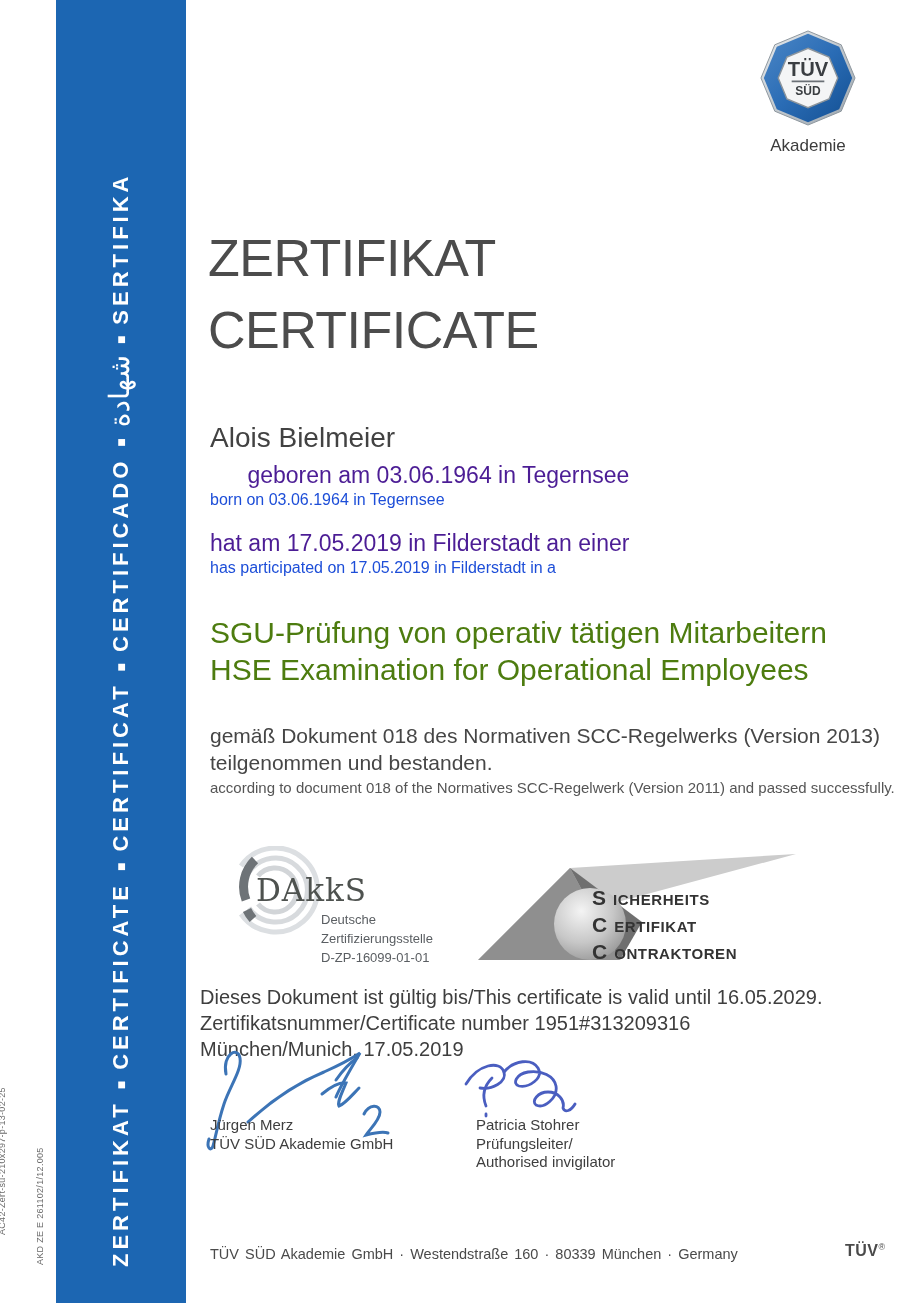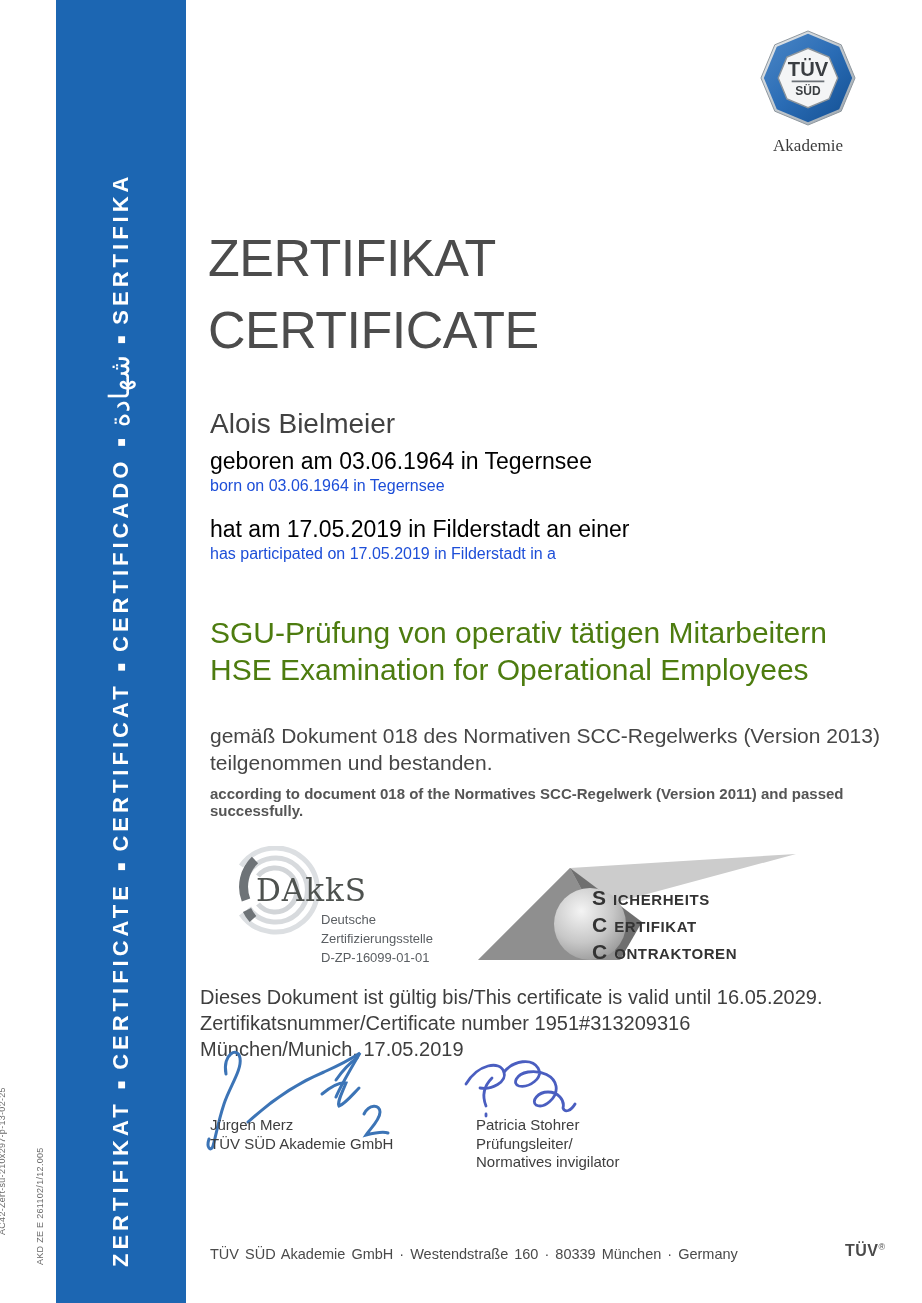--- a/index.html
+++ b/index.html
@@ -25,40 +25,40 @@
   .edge-note {
     position:absolute; white-space:nowrap; font-size:9px; color:#6b6b6b;
     transform-origin:0 100%; transform:rotate(-90deg); letter-spacing:0.3px;
   }
   .edge-note.outer { left:7px;  bottom:68px; }
   .edge-note.inner { left:45px; bottom:38px; }
 
   
   .tuv-logo { position:absolute; left:760px; top:30px; width:96px; height:96px; }
   .akademie { position:absolute; left:733px; top:136px; width:150px; text-align:center;
-              font-size:17px; color:#3c3c3c;font-family:Liberation Serif, serif; }
+              font-size:17px; color:#3c3c3c; }
 
   
   .title { position:absolute; left:208px; top:222px; font-size:52px; line-height:72px;
            color:#4c4c4c; letter-spacing:-0.5px; }
 
   
-  .recipient { position:absolute; left:210px; top:408px; }
+  .recipient { position:absolute; left:210px; top:422px; }
   .r-name { font-size:28px; color:#424242; margin-bottom:7px; }
-  .de-line { font-size:23px; color:#000000; line-height:28px; }
+  .de-line { font-size:23px; color:#4c1d95; line-height:28px;text-align:right; }
   .en-line { font-size:16px; color:#1d4ed8; line-height:21px; }
   .r-gap { height:19px; }
 
   
   .course { position:absolute; left:210px; top:614px; font-size:30px; line-height:37px; color:#4d7c0f; }
 
   
   .according { position:absolute; left:210px; top:722px; }
   .acc-de { font-size:21px; line-height:27px; color:#464646; }
-  .acc-en { font-size:15px; color:#555555; margin-top:9px;font-weight:bold; }
+  .acc-en { font-size:15px; color:#555555; margin-top:3px; }
 
   
   .dakks-arcs { position:absolute; left:213px; top:846px; }
   .dakks-word { position:absolute; left:256px; top:872px; font-family:"DejaVu Serif", serif;
                 font-size:31px; color:#4e524f; letter-spacing:1px; }
   .dakks-sub  { position:absolute; left:321px; top:910px; font-size:13px; line-height:19px; color:#5a5e62; }
   .scc-mark { position:absolute; left:470px; top:848px; }
   .scc-text { position:absolute; left:592px; top:886px; color:#333; }
   .scc-line { display:flex; align-items:baseline; height:27px; }
   .scc-initial { font-size:21px; font-weight:bold; margin-right:7px; }
@@ -217,21 +217,21 @@
     </g>
   </svg>
 
   <div class="signer left">
     <div>Jürgen Merz</div>
     <div>TÜV SÜD Akademie GmbH</div>
   </div>
   <div class="signer right">
     <div>Patricia Stohrer</div>
     <div>Prüfungsleiter/</div>
-    <div>Normatives invigilator</div>
+    <div>Authorised invigilator</div>
   </div>
 
   <div class="footer">TÜV SÜD Akademie GmbH  ·  Westendstraße 160  ·  80339 München  ·  Germany</div>
   <div class="footer-brand">
     <span>TÜV</span><sup>®</sup>
   </div>
 
 </div>
 
 </body></html>

